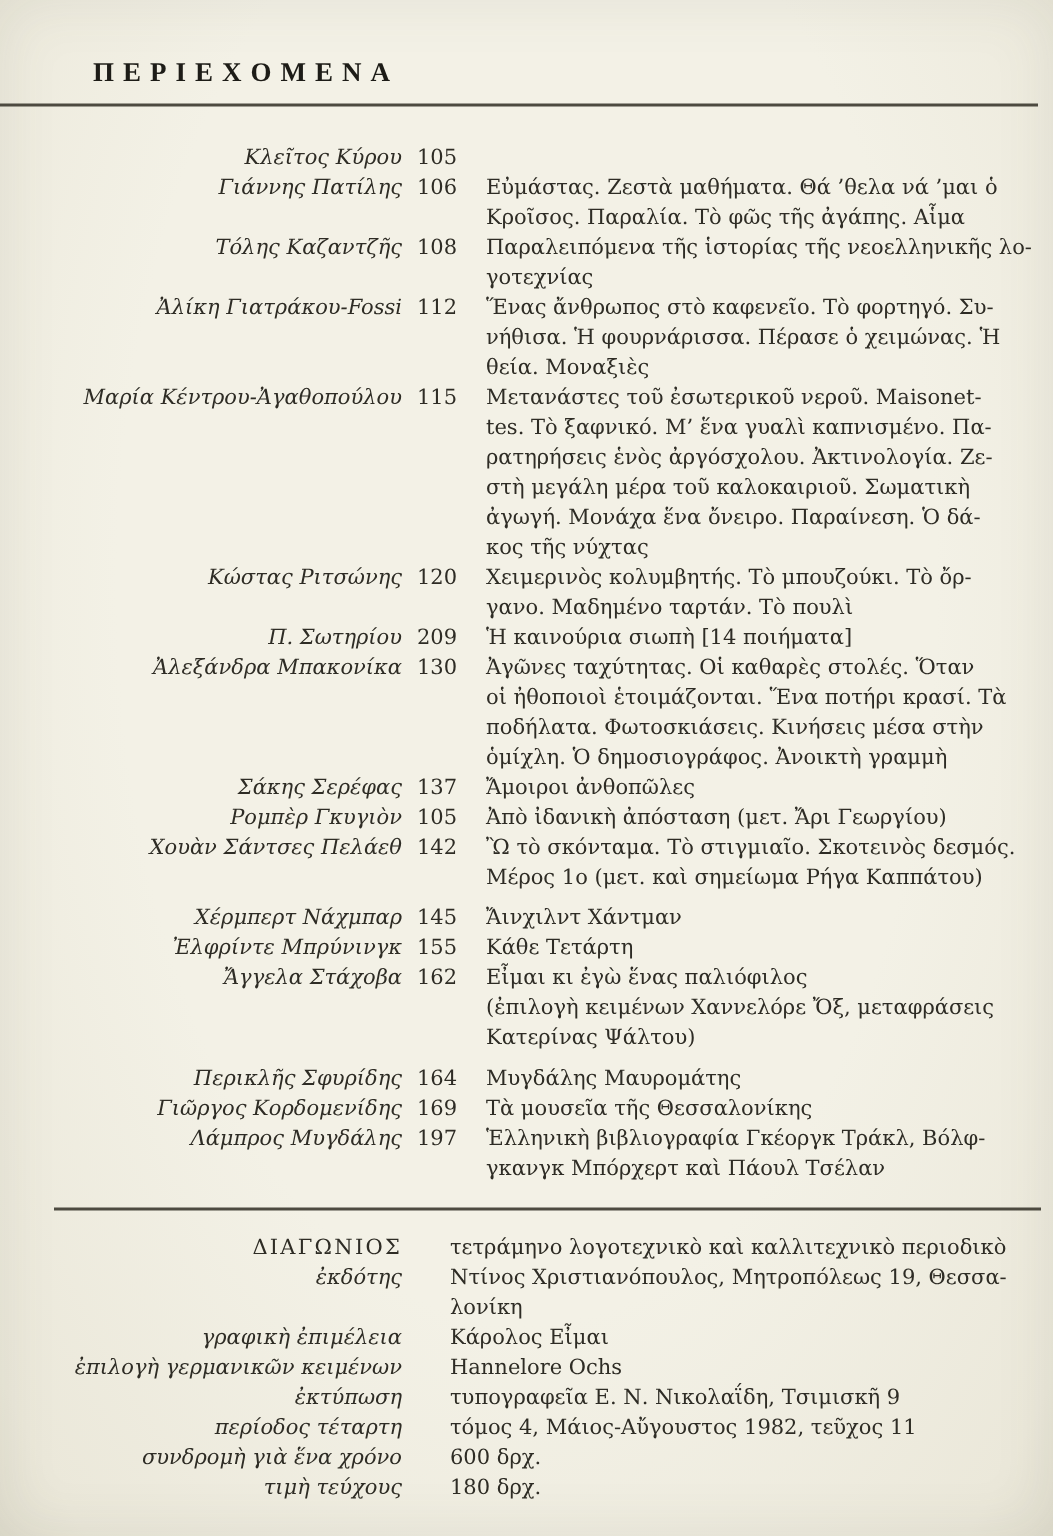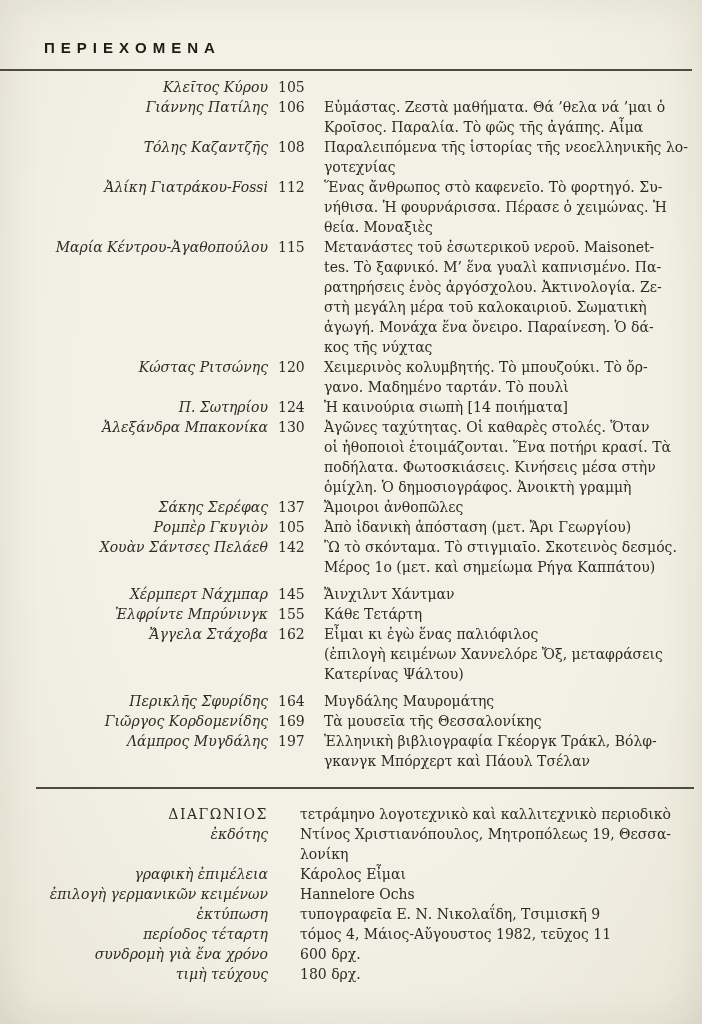--- a/index.html
+++ b/index.html
@@ -11,34 +11,34 @@
     margin: 0 auto;
     background: radial-gradient(ellipse at 50% 38%, #f3f1e6 55%, #ebe8da 92%, #e4e1d2 100%);
     color: #2e2c25;
     font-family: "DejaVu Serif", serif;
     font-size: 14px;
     line-height: 20px;
     overflow: hidden;
     box-shadow: inset 0 0 40px rgba(90,85,65,0.10);
   }
   .masthead {
-    margin: 38px 0 11px 44px;
-    font-family: Liberation Sans, sans-serif;
+    margin: 38px 0 11px 62px;
+    font-family: Liberation Serif, serif;
     font-weight: bold;
-    font-size: 15px;
+    font-size: 18px;
     letter-spacing: 6px;
     color: #1d1c17;
   }
   .rule {
     height: 2px;
     background: #4d4a40;
   }
   .rule-top { margin: 0 10px 0 0; }
   .rule-bottom { margin: 16px 8px 0 36px; height: 1.5px; }
-  .toc { margin: 6px 8px 0 32px; }
+  .toc { margin: 24px 8px 0 32px; }
   .toc-row {
     display: grid;
     grid-template-columns: 236px 36px 1fr;
     column-gap: 10px;
   }
   .toc-row.gap-top { margin-top: 7px; }
   .author {
     text-align: right;
     font-style: italic;
   }
@@ -103,21 +103,21 @@
 κος τῆς νύχτας</span>
     </div>
     <div class="toc-row">
       <span class="author">Κώστας Ριτσώνης</span>
       <span class="pagenum">120</span>
       <span class="title">Χειμερινὸς κολυμβητής. Τὸ μπουζούκι. Τὸ ὄρ-
 γανο. Μαδημένο ταρτάν. Τὸ πουλὶ</span>
     </div>
     <div class="toc-row">
       <span class="author">Π. Σωτηρίου</span>
-      <span class="pagenum">124</span>
+      <span class="pagenum">209</span>
       <span class="title">Ἡ καινούρια σιωπὴ [14 ποιήματα]</span>
     </div>
     <div class="toc-row">
       <span class="author">Ἀλεξάνδρα Μπακονίκα</span>
       <span class="pagenum">130</span>
       <span class="title">Ἀγῶνες ταχύτητας. Οἱ καθαρὲς στολές. Ὅταν
 οἱ ἠθοποιοὶ ἑτοιμάζονται. Ἕνα ποτήρι κρασί. Τὰ
 ποδήλατα. Φωτοσκιάσεις. Κινήσεις μέσα στὴν
 ὁμίχλη. Ὁ δημοσιογράφος. Ἀνοικτὴ γραμμὴ</span>
     </div>

